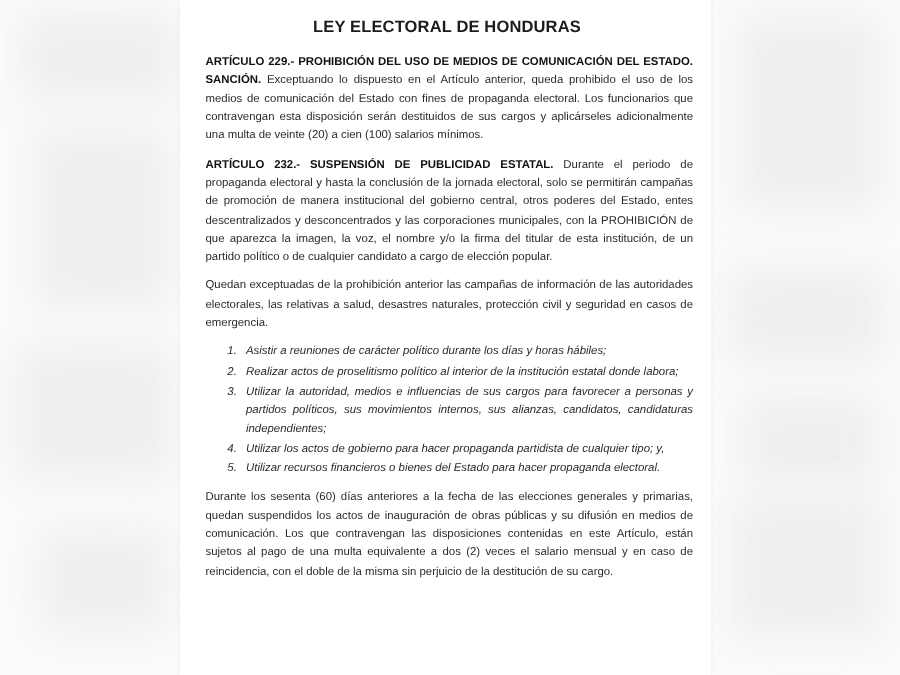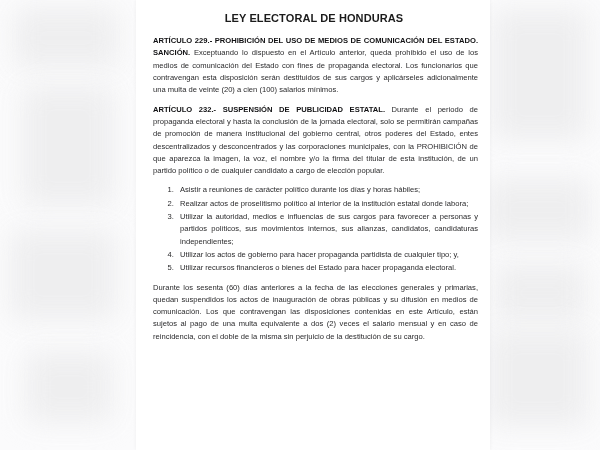--- a/index.html
+++ b/index.html
@@ -39,21 +39,21 @@
   .sm-l3 { left: 10px;  top: 230px; width: 106px; height: 90px;  }
   .sm-l4 { left: 26px;  top: 352px; width: 86px;  height: 70px;  }
   .sm-r1 { left: 492px; top: 10px;  width: 96px;  height: 130px; }
   .sm-r2 { left: 486px; top: 178px; width: 104px; height: 64px;  }
   .sm-r3 { left: 494px; top: 264px; width: 92px;  height: 58px;  }
   .sm-r4 { left: 488px; top: 330px; width: 100px; height: 96px;  }
 
   
   .page {
     position: absolute;
-    left: 136px;
+    left: 120px;
     top: 0;
     width: 354px;
     height: 450px;
     background: #ffffff;
     box-shadow: 0 0 4px rgba(0,0,0,.05);
     overflow: hidden;
   }
 
   .page-inner {
     padding: 8px 12px 0 14px;
@@ -84,20 +84,21 @@
     font-weight: bold;
     color: #111113;
   }
 
   ol.items {
     margin: 2px 0 7px 0;
     padding-left: 26px;
     font-size: 7.6px;
     line-height: 1.62;
     color: #2a2a2c;
+    font-style: italic;
   }
   ol.items li {
     text-align: justify;
     margin-bottom: 1px;
     padding-left: 4px;
   }
   ol.items li::marker {
     font-size: 7.6px;
   }
 </style>
@@ -119,20 +120,21 @@
 
   <div class="page">
     <div class="page-inner">
 
       <div class="doc-title">LEY ELECTORAL DE HONDURAS</div>
 
       <p class="para"><span class="bold">ARTÍCULO 229.- PROHIBICIÓN DEL USO DE MEDIOS DE COMUNICACIÓN DEL ESTADO. SANCIÓN.</span><span> Exceptuando lo dispuesto en el Artículo anterior, queda prohibido el uso de los medios de comunicación del Estado con fines de propaganda electoral. Los funcionarios que contravengan esta disposición serán destituidos de sus cargos y aplicárseles adicionalmente una multa de veinte (20) a cien (100) salarios mínimos.</span></p>
 
       <p class="para"><span class="bold">ARTÍCULO 232.- SUSPENSIÓN DE PUBLICIDAD ESTATAL.</span><span> Durante el periodo de propaganda electoral y hasta la conclusión de la jornada electoral, solo se permitirán campañas de promoción de manera institucional del gobierno central, otros poderes del Estado, entes descentralizados y desconcentrados y las corporaciones municipales, con la </span><span>PROHIBICIÓN</span><span> de que aparezca la imagen, la voz, el nombre y/o la firma del titular de esta institución, de un partido político o de cualquier candidato a cargo de elección popular.</span></p>
 
+      <p class="para">Quedan exceptuadas de la prohibición anterior las campañas de información de las autoridades electorales, las relativas a salud, desastres naturales, protección civil y seguridad en casos de emergencia.</p>
 
 
       <ol class="items">
         <li>Asistir a reuniones de carácter político durante los días y horas hábiles;</li>
         <li>Realizar actos de proselitismo político al interior de la institución estatal donde labora;</li>
         <li>Utilizar la autoridad, medios e influencias de sus cargos para favorecer a personas y partidos políticos, sus movimientos internos, sus alianzas, candidatos, candidaturas independientes;</li>
         <li>Utilizar los actos de gobierno para hacer propaganda partidista de cualquier tipo; y,</li>
         <li>Utilizar recursos financieros o bienes del Estado para hacer propaganda electoral.</li>
       </ol>
 

